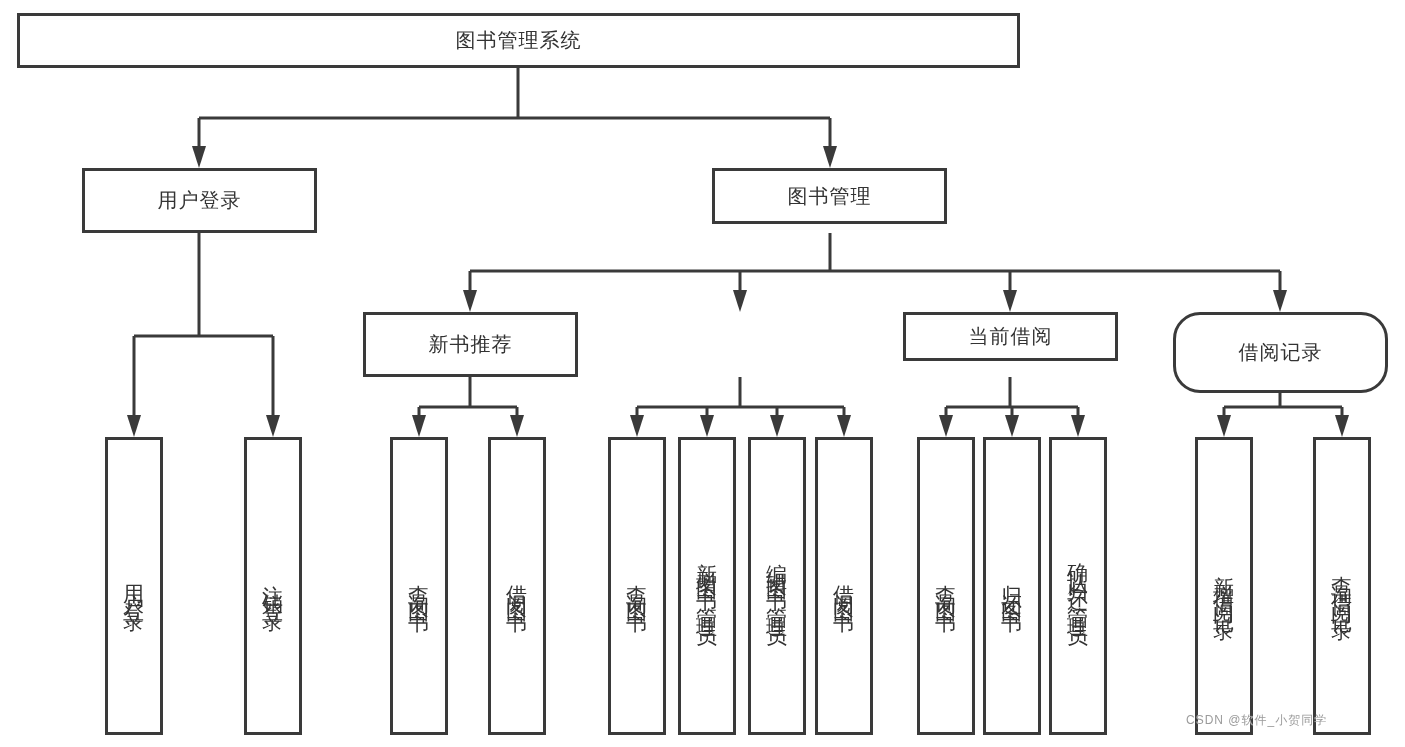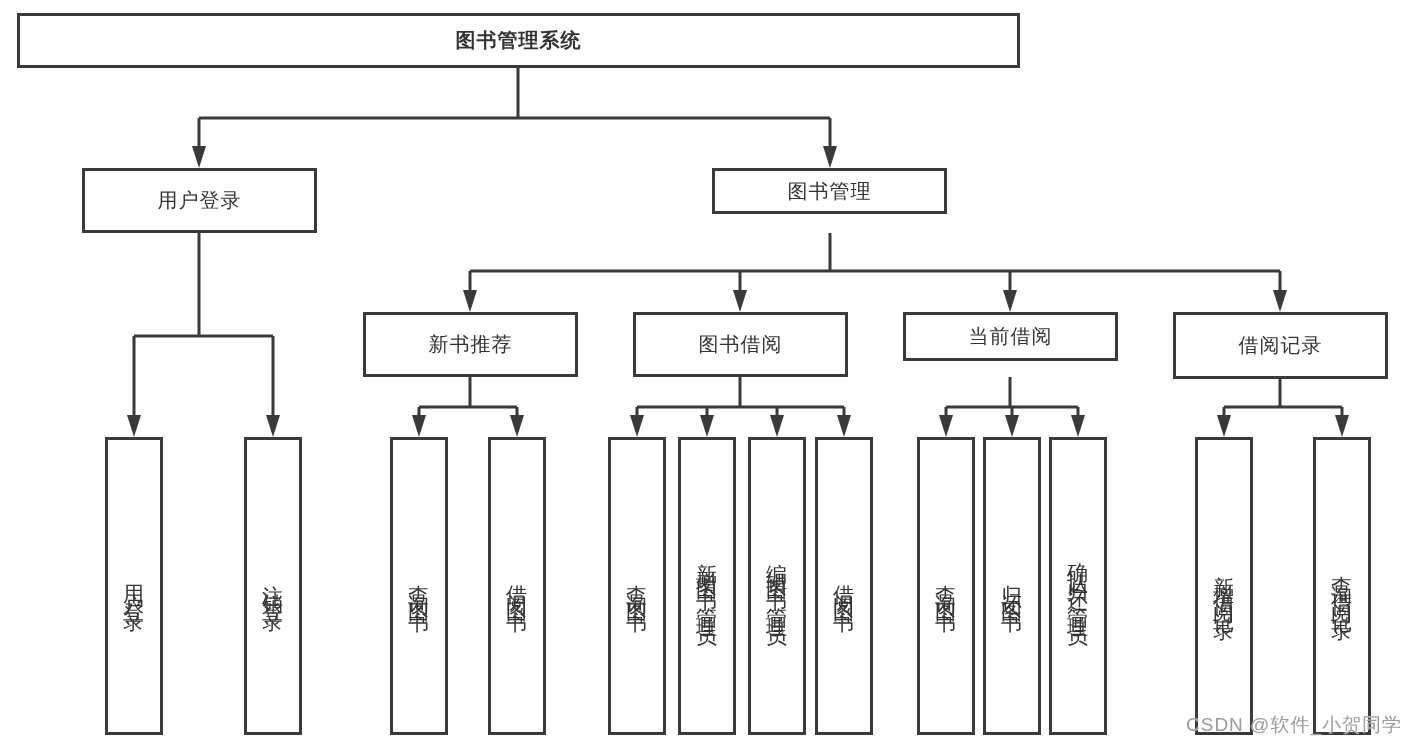--- a/index.html
+++ b/index.html
@@ -42,21 +42,21 @@
     text-orientation:upright;
     font-size:21px;
     letter-spacing:9px;
     line-height:1;
     white-space:nowrap;
   }
   .watermark{
     position:absolute;
     left:1186px;
     top:712px;
-    font-size:19px;
+    font-size:12px;
     color:var(--watermark);
     letter-spacing:1px;
     white-space:nowrap;
     z-index:5;
     text-shadow:0 0 1px #ffffff;
   }
 </style>
 </head>
 <body>
 
@@ -87,41 +87,38 @@
         <polygon points="770,415 784,415 777,437" fill="#3a3a3a"></polygon>
         <polygon points="837,415 851,415 844,437" fill="#3a3a3a"></polygon>
         <polygon points="939,415 953,415 946,437" fill="#3a3a3a"></polygon>
         <polygon points="1005,415 1019,415 1012,437" fill="#3a3a3a"></polygon>
         <polygon points="1071,415 1085,415 1078,437" fill="#3a3a3a"></polygon>
         <polygon points="1217,415 1231,415 1224,437" fill="#3a3a3a"></polygon>
         <polygon points="1335,415 1349,415 1342,437" fill="#3a3a3a"></polygon>
       </g>
   </svg>
 
-  <div class="node h-node" style="left:17px;top:13px;width:1003px;height:55px;font-weight:bold;">
+  <div class="node h-node" style="left:17px;top:13px;width:1003px;height:55px;">
     <span>图书管理系统</span>
   </div>
 
   <div class="node h-node" style="left:82px;top:168px;width:235px;height:65px;">
     <span>用户登录</span>
   </div>
-  <div class="node h-node" style="left:712px;top:168px;width:235px;height:46px;">
+  <div class="node h-node" style="left:712px;top:168px;width:235px;height:56px;">
     <span>图书管理</span>
   </div>
 
   <div class="node h-node" style="left:363px;top:312px;width:215px;height:65px;font-family:Liberation Mono, monospace;">
     <span>新书推荐</span>
   </div>
-  <div class="node h-node" style="left:633px;top:312px;width:215px;height:65px;">
-    <span>图书借阅</span>
-  </div>
   <div class="node h-node" style="left:903px;top:312px;width:215px;height:49px;">
     <span>当前借阅</span>
   </div>
-  <div class="node h-node" style="left:1173px;top:312px;width:215px;height:67px;">
+  <div class="node h-node" style="left:1173px;top:312px;width:215px;height:81px;border-radius:27px;">
     <span>借阅记录</span>
   </div>
 
   <div class="node v-node" style="left:105px;top:437px;width:58px;height:298px;">
     <span class="v-text">用户登录</span>
   </div>
   <div class="node v-node" style="left:244px;top:437px;width:58px;height:298px;">
     <span class="v-text">注销登录</span>
   </div>
 

